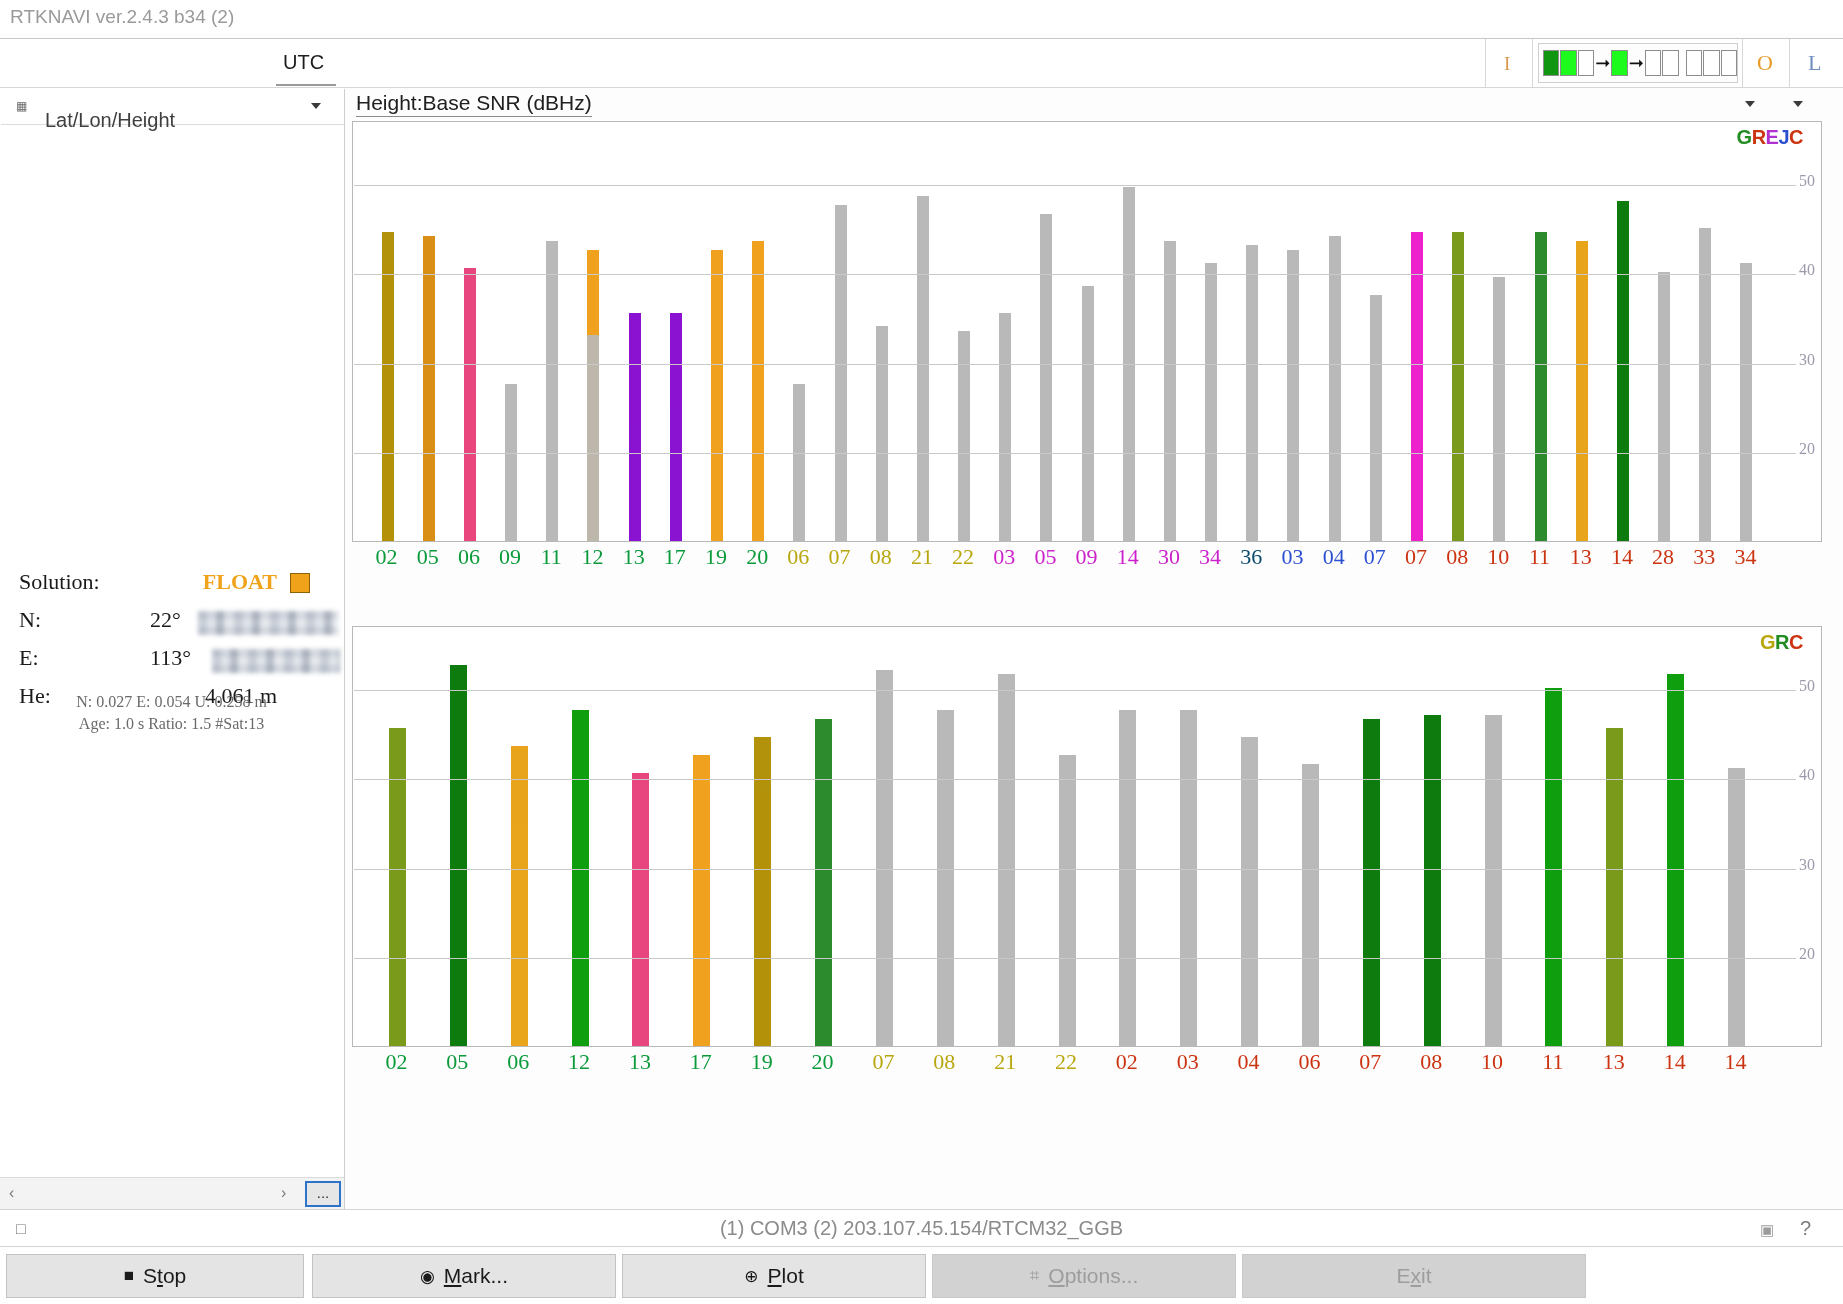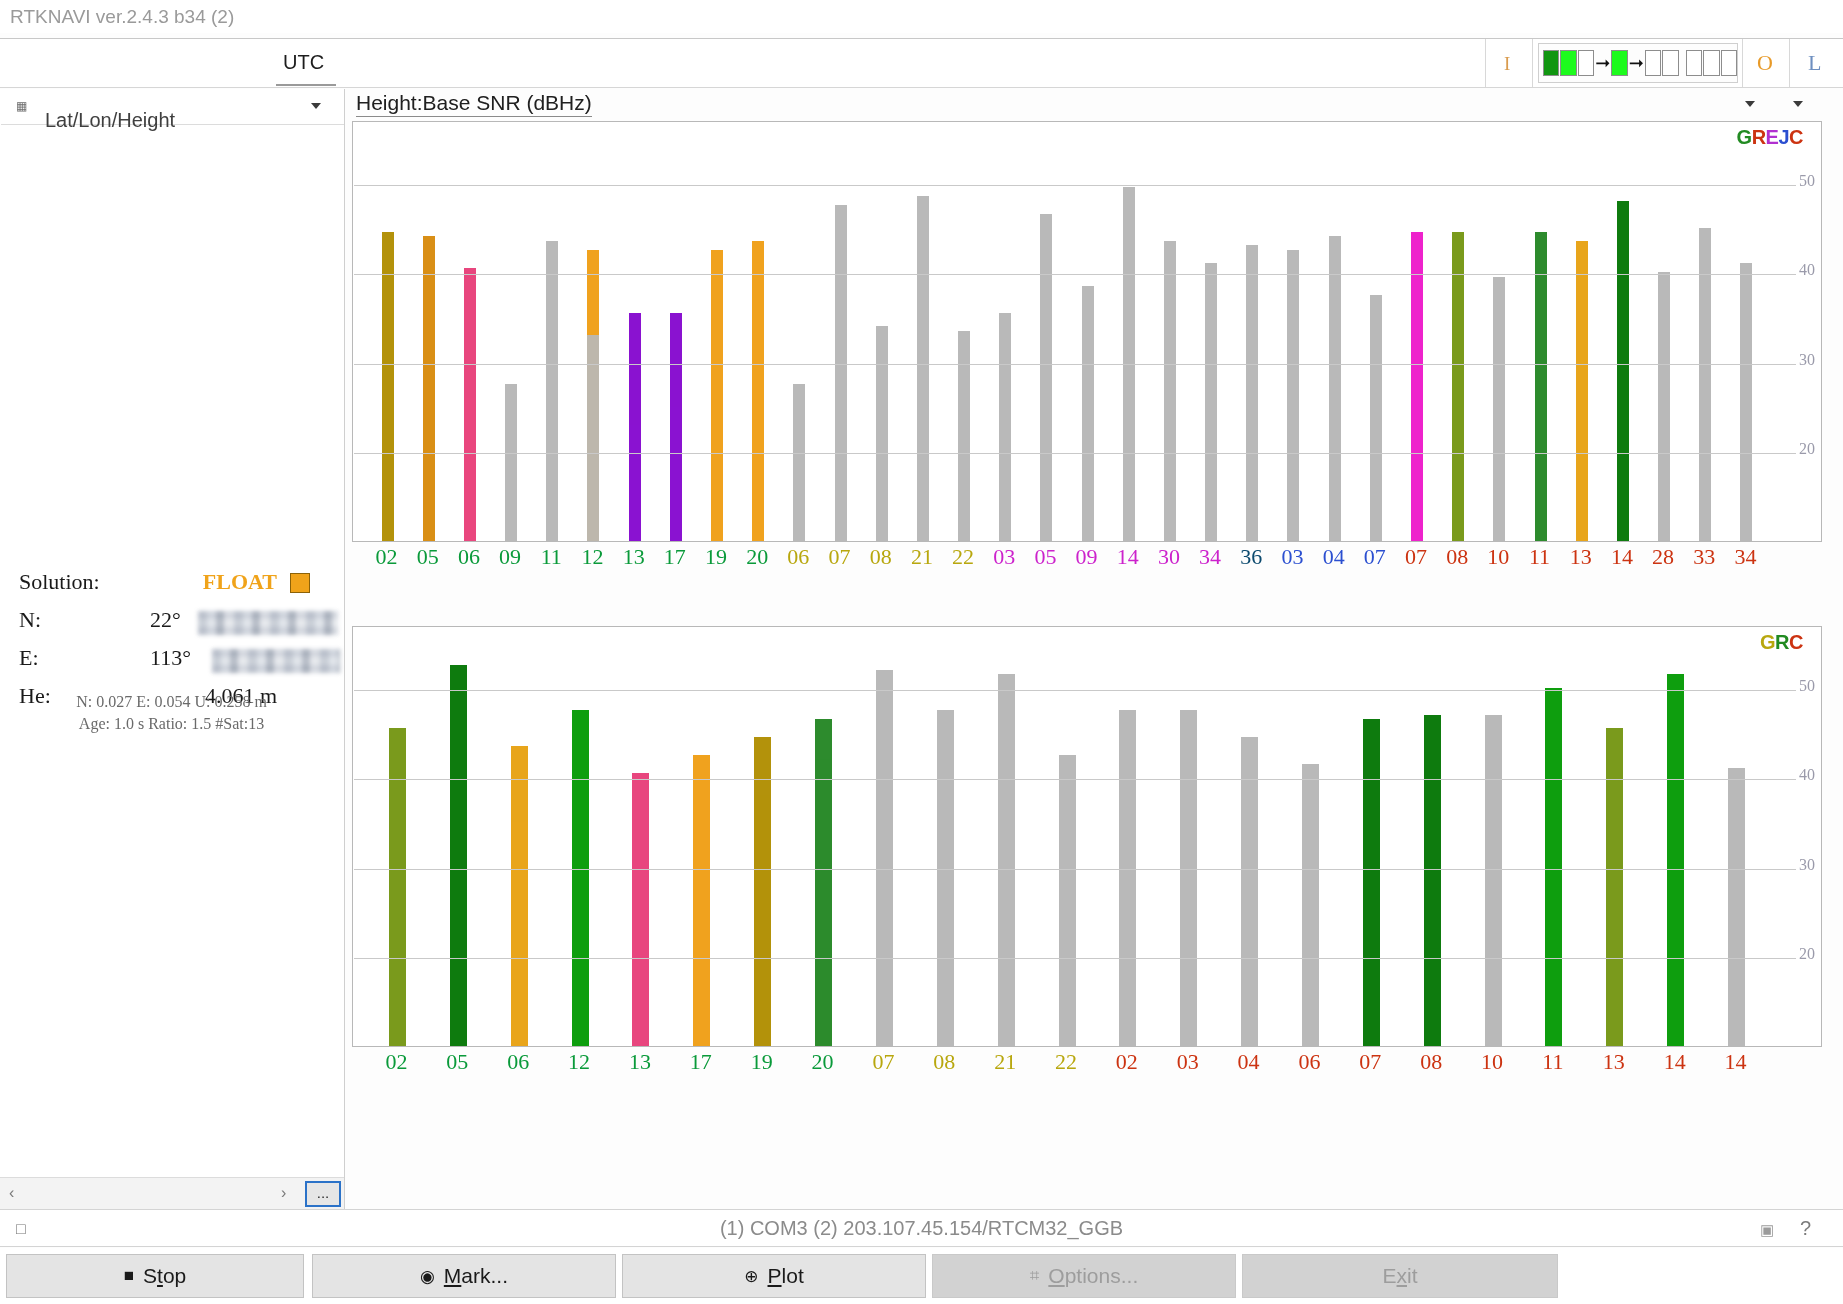--- a/index.html
+++ b/index.html
@@ -537,18 +537,18 @@
         <span><u>M</u>ark...</span>
       </div>
       <div class="btn" style="left: 622px; width: 304px;">
         <span class="bicon">⊕</span>
         <span><u>P</u>lot</span>
       </div>
       <div class="btn disabled" style="left: 932px; width: 304px;">
         <span class="bicon">⌗</span>
         <span><u>O</u>ptions...</span>
       </div>
-      <div class="btn disabled" style="left: 1242px; width: 316px;">
+      <div class="btn disabled" style="left: 1242px; width: 344px;">
         <span>E<u>x</u>it</span>
       </div>
     </div>
 
 </div>
 
 </body></html>

